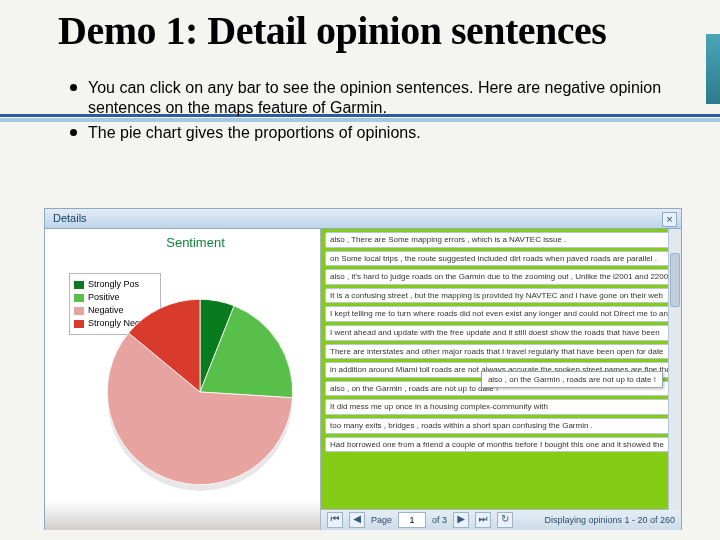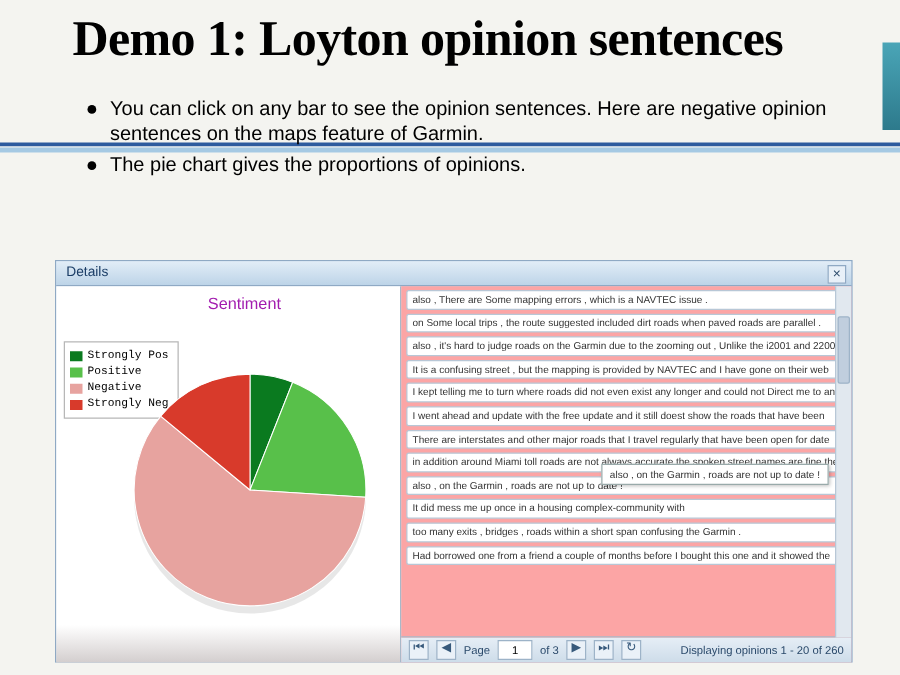--- a/index.html
+++ b/index.html
@@ -9,43 +9,43 @@
   .rule1{position:absolute;left:0;top:104px;right:0;height:3px;background:#2d5b9e;}
   .rule2{position:absolute;left:0;top:108px;right:0;height:4px;background:#a5c9e3;}
   .bullets{margin:26px 58px 0 70px;font-family:Arial,sans-serif;font-size:16px;line-height:1.28;list-style:none;padding:0;}
   .bullets li{position:relative;padding-left:18px;margin-bottom:4px;}
   .bullets li::before{content:"";position:absolute;left:0;top:6px;width:7px;height:7px;background:#000;border-radius:50%;}
   .app{position:absolute;left:44px;top:198px;width:636px;height:320px;border:1px solid #8fa9c4;background:#c9dced;}
   .app-head{height:19px;background:linear-gradient(#e2edf7,#bdd4e8);border-bottom:1px solid #8fa9c4;font-size:11px;color:#1b3d66;padding-left:8px;line-height:19px;position:relative;}
   .app-close{position:absolute;right:4px;top:3px;width:13px;height:13px;line-height:12px;text-align:center;font-size:11px;background:#e8f0f8;border:1px solid #8fa9c4;color:#2b4a6b;cursor:pointer;}
   .panes{display:flex;height:calc(100% - 19px);}
   .left-pane{width:290px;background:#fff;border-right:1px solid #a9b8c8;position:relative;}
-  .chart-title{text-align:center;font-size:13px;color:#a21caf;margin-top:6px;margin-left:26px;}
-  .legend{position:absolute;left:6px;top:44px;width:82px;border:1px solid #b7b7b7;padding:4px 4px;font-size:9px;line-height:13px;background:#fff;font-family:Liberation Mono, monospace;}
+  .chart-title{text-align:center;font-size:13px;color:#15803d;margin-top:6px;margin-left:26px;}
+  .legend{position:absolute;left:24px;top:44px;width:82px;border:1px solid #b7b7b7;padding:4px 4px;font-size:9px;line-height:13px;background:#fff;}
   .legend .row{display:flex;align-items:center;gap:4px;}
   .sw{width:10px;height:8px;}
   .pie{position:absolute;left:52px;top:60px;width:206px;height:206px;}
   .footer-shadow{position:absolute;left:0;right:0;bottom:0;height:30px;background:linear-gradient(rgba(120,100,100,0),rgba(80,60,60,0.25));}
-  .right-pane{flex:1;background:#fca5a5;font-size:8px;color:#333;display:flex;flex-direction:column;position:relative;}
+  .right-pane{flex:1;background:#84cc16;font-size:8px;color:#333;display:flex;flex-direction:column;position:relative;}
   .sent-list{flex:1;overflow:hidden;padding:3px 4px 0 4px;}
   .sent{border:1px solid #b8c7d6;background:#fff;border-radius:2px;margin-bottom:3px;padding:2px 4px;line-height:1.2;white-space:nowrap;overflow:hidden;text-overflow:ellipsis;}
   .tip{position:absolute;right:18px;top:142px;background:#fff;border:1px solid #9aa;box-shadow:1px 1px 3px rgba(0,0,0,0.25);font-size:8px;padding:3px 6px;white-space:nowrap;}
   .pager{height:20px;border-top:1px solid #a9b8c8;background:linear-gradient(#e6eef6,#cddce9);display:flex;align-items:center;font-size:9px;color:#2b4a6b;padding:0 6px;gap:6px;}
   .pager .btn{width:14px;height:14px;line-height:12px;text-align:center;border:1px solid #9db3c8;background:#eaf1f8;color:#37597b;cursor:pointer;font-size:10px;}
   .pager input{width:22px;height:12px;font-size:9px;border:1px solid #9db3c8;text-align:center;}
   .pager .spacer{flex:1;}
   .scroll{position:absolute;right:0;top:0;bottom:20px;width:12px;background:#e1e8ef;border-left:1px solid #b8c7d6;}
   .scroll .thumb{position:absolute;left:1px;right:1px;top:24px;height:52px;background:#c0cede;border:1px solid #9db3c8;border-radius:2px;}
 </style>
 </head>
 <body>
 
 <div class="slide">
   <div class="accent-bar"></div>
-  <h1 class="title">Demo 1: Loyton opinion sentences</h1>
+  <h1 class="title">Demo 1: Detail opinion sentences</h1>
   <div class="rule1"></div>
   <div class="rule2"></div>
 
   <ul class="bullets">
     <li>You can click on any bar to see the opinion sentences. Here are negative opinion sentences on the maps feature of Garmin.</li>
     <li>The pie chart gives the proportions of opinions.</li>
   </ul>
 
   <div class="app">
     <div class="app-head">

